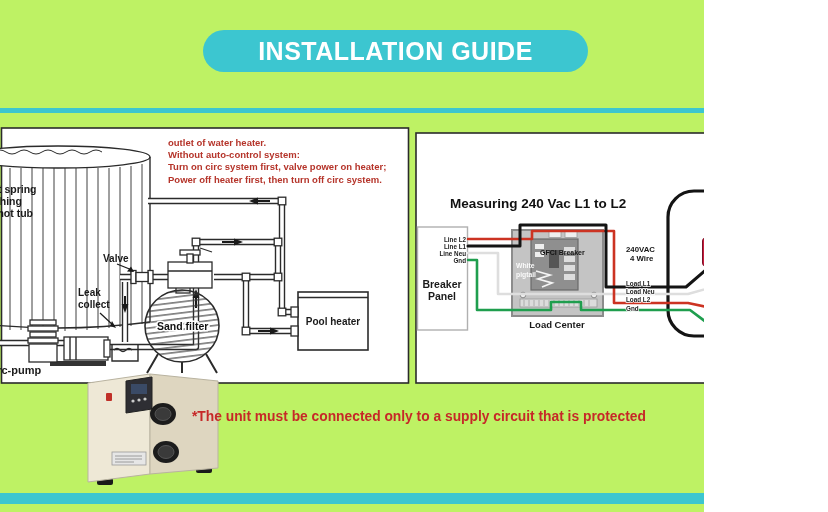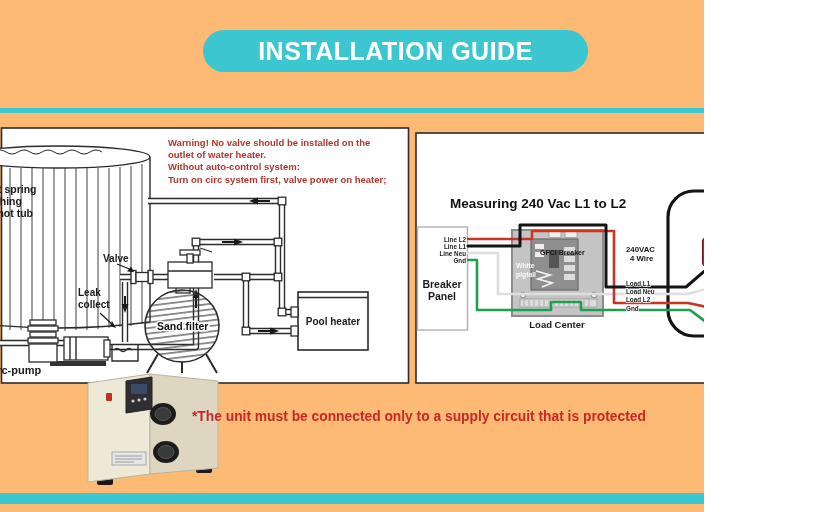--- a/index.html
+++ b/index.html
@@ -1,16 +1,16 @@
 <!DOCTYPE html>
 <html><head>
 <meta charset="utf-8">
 <style>
   html,body{margin:0;padding:0;background:#fff;}
-  #stage{position:relative;width:704px;height:512px;overflow:hidden;background:#fdba74;
+  #stage{position:relative;width:704px;height:512px;overflow:hidden;background:#bef264;
          font-family:"Liberation Sans",sans-serif;}
   .banner{position:absolute;left:203px;top:30px;width:385px;height:42px;border-radius:21px;
           background:#3cc6d0;display:flex;align-items:center;justify-content:center;}
   .banner-text{color:#fff;font-weight:bold;font-size:25px;letter-spacing:.5px;}
   .divider-top{position:absolute;left:0;top:108px;width:828px;height:5px;background:#3cc6d0;}
   .bottom-bar{position:absolute;left:0;top:493px;width:828px;height:11px;background:#3cc6d0;}
   svg{position:absolute;overflow:visible;}
   svg text{font-family:"Liberation Sans",sans-serif;}
   .warnbox{position:absolute;left:168px;top:137px;width:232px;color:#b5342a;
            font-size:9.5px;line-height:12.2px;font-weight:bold;}
@@ -172,24 +172,24 @@
       <rect x="30" y="320" width="26" height="5" class="fit"></rect>
       <rect x="28" y="326" width="30" height="5" class="fit"></rect>
       <rect x="30" y="332" width="26" height="5" class="fit"></rect>
       <rect x="28" y="338" width="30" height="5" class="fit"></rect>
       <rect x="29" y="344" width="28" height="18" class="fit"></rect>
     </g>
     <text x="-12" y="374" class="lblB" font-size="11">circ-pump</text>
   </svg>
 
   <div class="warnbox">
-    <div><span class="w1">Warning!</span><span>  No valve should be installed on the</span></div>
     <div>outlet of water heater.</div>
     <div>Without auto-control system:</div>
     <div>Turn on circ system first,  valve power on heater;</div>
+    <div>Power off heater first,  then turn off circ system.</div>
   </div>
 
   <svg style="left:410px;top:125px;" width="418" height="262" viewBox="410 125 418 262">
     <rect x="416" y="133" width="410" height="250" fill="#ffffff" stroke="#2b2b2b" stroke-width="1.6"></rect>
     <text x="450" y="208" font-size="13.5" font-weight="bold" fill="#111">Measuring 240 Vac L1 to L2</text>
 
     <rect x="417.5" y="227" width="50" height="103" fill="#ffffff" stroke="#b0b0b0" stroke-width="1.4"></rect>
     <text x="442" y="288" text-anchor="middle" class="lblB" font-size="10.5">Breaker</text>
     <text x="442" y="300" text-anchor="middle" class="lblB" font-size="10.5">Panel</text>
 

